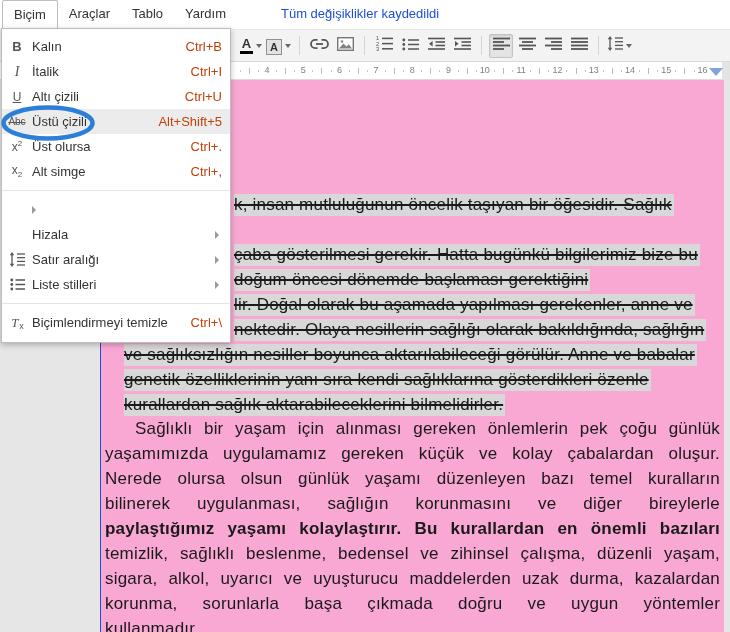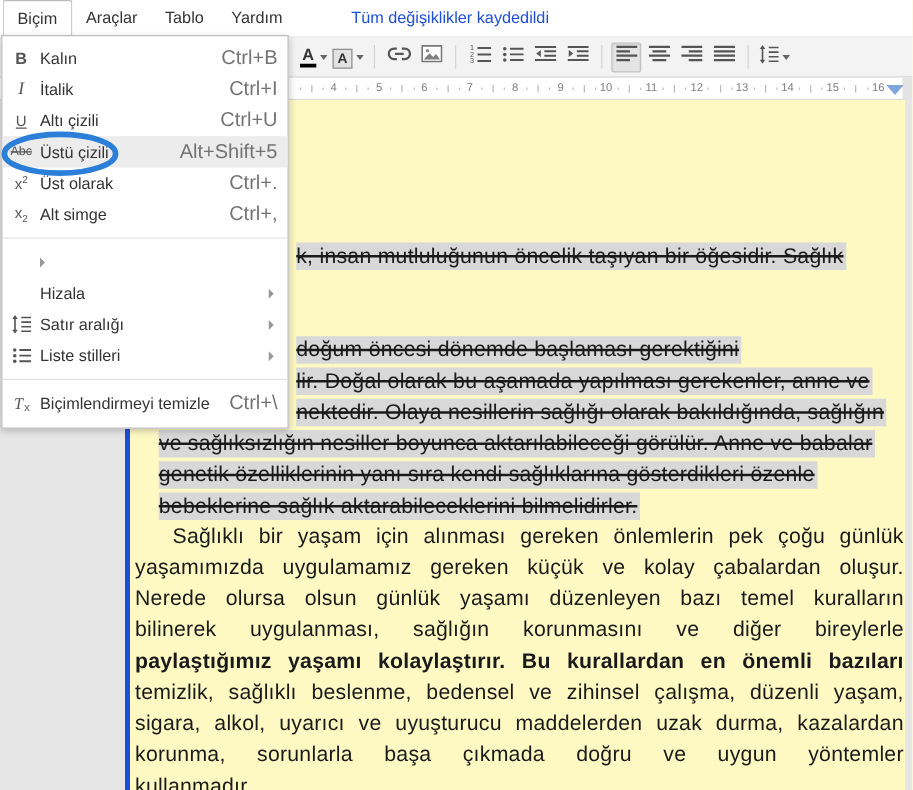--- a/index.html
+++ b/index.html
@@ -22,49 +22,50 @@
   
   .ruler { position:absolute; left:0; top:62px; width:730px; height:18px; background:#e3e3e3; z-index:2; }
   .ruler-strip { position:absolute; left:0; top:0; width:722px; height:18px; background:#fff; border-bottom:1px solid #dcdcdc; }
   .ruler-label { position:absolute; top:3px; font-size:9px; color:#7f7f7f; transform:translateX(-50%); }
   .tick-bar { position:absolute; top:6px; width:1px; height:6px; background:#bcbcbc; }
   .tick-dot { position:absolute; top:8px; width:1px; height:2px; background:#c4c4c4; }
   .indent-marker { position:absolute; top:6px; width:0; height:0; border-left:7px solid transparent; border-right:7px solid transparent; border-top:8px solid #7fa6d9; }
 
   
   .docarea { position:absolute; left:0; top:80px; width:730px; height:552px; background:#e6e6e6; z-index:1; }
-  .page { position:absolute; left:100px; top:0; width:624px; height:552px; background:#fef9c3; border-left:4px solid #1d4ed8; }
+  .page { position:absolute; left:100px; top:0; width:624px; height:552px; background:#f9a8d4; border-left:1px solid #1d4ed8; }
   .doc-line { position:absolute; font-size:17px; line-height:25px; letter-spacing:.2px; color:#1a1a1a; white-space:nowrap; }
   .doc-line.struck .sel { background:#d8d8d8; text-decoration:line-through; text-decoration-thickness:1.6px; padding:1px 2px 2px 0; }
   .doc-line.wrap { white-space:normal; width:615px; text-align:justify; text-align-last:justify; }
   .doc-line.wrap.lastline { text-align-last:left; }
 
   
   .menu-panel { position:absolute; left:1px; top:28px; width:230px; background:#fff; border:1px solid #bdbdbd; box-shadow:0 2px 6px rgba(0,0,0,.25); z-index:30; padding:5px 0 7px 0; }
   .menu-row { height:25px; display:flex; align-items:center; padding-right:8px; }
   .menu-row.hl { background:#ececec; }
   .menu-icon { width:30px; display:flex; align-items:center; justify-content:center; color:#555; flex:none; }
   .menu-label { flex:1; font-size:13px; color:#333; }
-  .menu-shortcut { font-size:16px; color:#737373; }
+  .menu-shortcut { font-size:13px; color:#c2410c; }
   .menu-sub-arrow { width:0; height:0; border-top:4px solid transparent; border-bottom:4px solid transparent; border-left:4px solid #999; margin-right:3px; }
   .menu-hr { border:none; border-top:1px solid #e4e4e4; margin:6px 0; }
   .annotation-svg { position:absolute; left:0; top:104px; z-index:50; pointer-events:none; }
 </style>
 </head>
 <body>
 
 <div class="docarea">
   <div class="page" id="page">
       <div class="doc-line struck" style="top: 112px; left: 133px;"><span class="sel">k, insan mutluluğunun öncelik taşıyan bir öğesidir. Sağlık</span></div>
+      <div class="doc-line struck" style="top: 162px; left: 133px;"><span class="sel">çaba gösterilmesi gerekir. Hatta bugünkü bilgilerimiz bize bu</span></div>
       <div class="doc-line struck" style="top: 187px; left: 133px;"><span class="sel">doğum öncesi dönemde başlaması gerektiğini</span></div>
       <div class="doc-line struck" style="top: 212px; left: 133px;"><span class="sel">lir. Doğal olarak bu aşamada yapılması gerekenler, anne ve</span></div>
       <div class="doc-line struck" style="top: 237px; left: 133px;"><span class="sel">nektedir. Olaya nesillerin sağlığı olarak bakıldığında, sağlığın</span></div>
       <div class="doc-line struck" style="top: 262px; left: 23px;"><span class="sel">ve sağlıksızlığın nesiller boyunca aktarılabileceği görülür. Anne ve babalar</span></div>
       <div class="doc-line struck" style="top: 287px; left: 23px;"><span class="sel">genetik özelliklerinin yanı sıra kendi sağlıklarına gösterdikleri özenle</span></div>
-      <div class="doc-line struck" style="top: 312px; left: 23px;"><span class="sel">bebeklerine sağlık aktarabileceklerini bilmelidirler.</span></div>
+      <div class="doc-line struck" style="top: 312px; left: 23px;"><span class="sel">kurallardan sağlık aktarabileceklerini bilmelidirler.</span></div>
       <div class="doc-line wrap" style="top: 336px; left: 4px; padding-left: 30px;">Sağlıklı bir yaşam için alınması gereken önlemlerin pek çoğu günlük</div>
       <div class="doc-line wrap" style="top: 361px; left: 4px;">yaşamımızda uygulamamız gereken küçük ve kolay çabalardan oluşur.</div>
       <div class="doc-line wrap" style="top: 386px; left: 4px;">Nerede olursa olsun günlük yaşamı düzenleyen bazı temel kuralların</div>
       <div class="doc-line wrap" style="top: 411px; left: 4px;">bilinerek uygulanması, sağlığın korunmasını ve diğer bireylerle</div>
       <div class="doc-line wrap" style="top: 436px; left: 4px; font-weight: bold;">paylaştığımız yaşamı kolaylaştırır. Bu kurallardan en önemli bazıları</div>
       <div class="doc-line wrap" style="top: 461px; left: 4px;">temizlik, sağlıklı beslenme, bedensel ve zihinsel çalışma, düzenli yaşam,</div>
       <div class="doc-line wrap" style="top: 486px; left: 4px;">sigara, alkol, uyarıcı ve uyuşturucu maddelerden uzak durma, kazalardan</div>
       <div class="doc-line wrap" style="top: 511px; left: 4px;">korunma, sorunlarla başa çıkmada doğru ve uygun yöntemler</div>
       <div class="doc-line wrap lastline" style="top: 536px; left: 4px;">kullanmadır.</div>
     </div>
@@ -303,21 +304,21 @@
       <span class="menu-icon">
         <span style="font-size:10px;text-decoration:line-through">Abc</span>
       </span>
       <span class="menu-label">Üstü çizili</span>
       <span class="menu-shortcut">Alt+Shift+5</span>
     </div>
     <div class="menu-row">
       <span class="menu-icon">
         <span style="font-size:12px">x<sup style="font-size:8px">2</sup></span>
       </span>
-      <span class="menu-label">Üst olarak</span>
+      <span class="menu-label">Üst olursa</span>
       <span class="menu-shortcut">Ctrl+.</span>
     </div>
     <div class="menu-row">
       <span class="menu-icon">
         <span style="font-size:12px">x<sub style="font-size:8px">2</sub></span>
       </span>
       <span class="menu-label">Alt simge</span>
       <span class="menu-shortcut">Ctrl+,</span>
     </div>
     <hr class="menu-hr">

